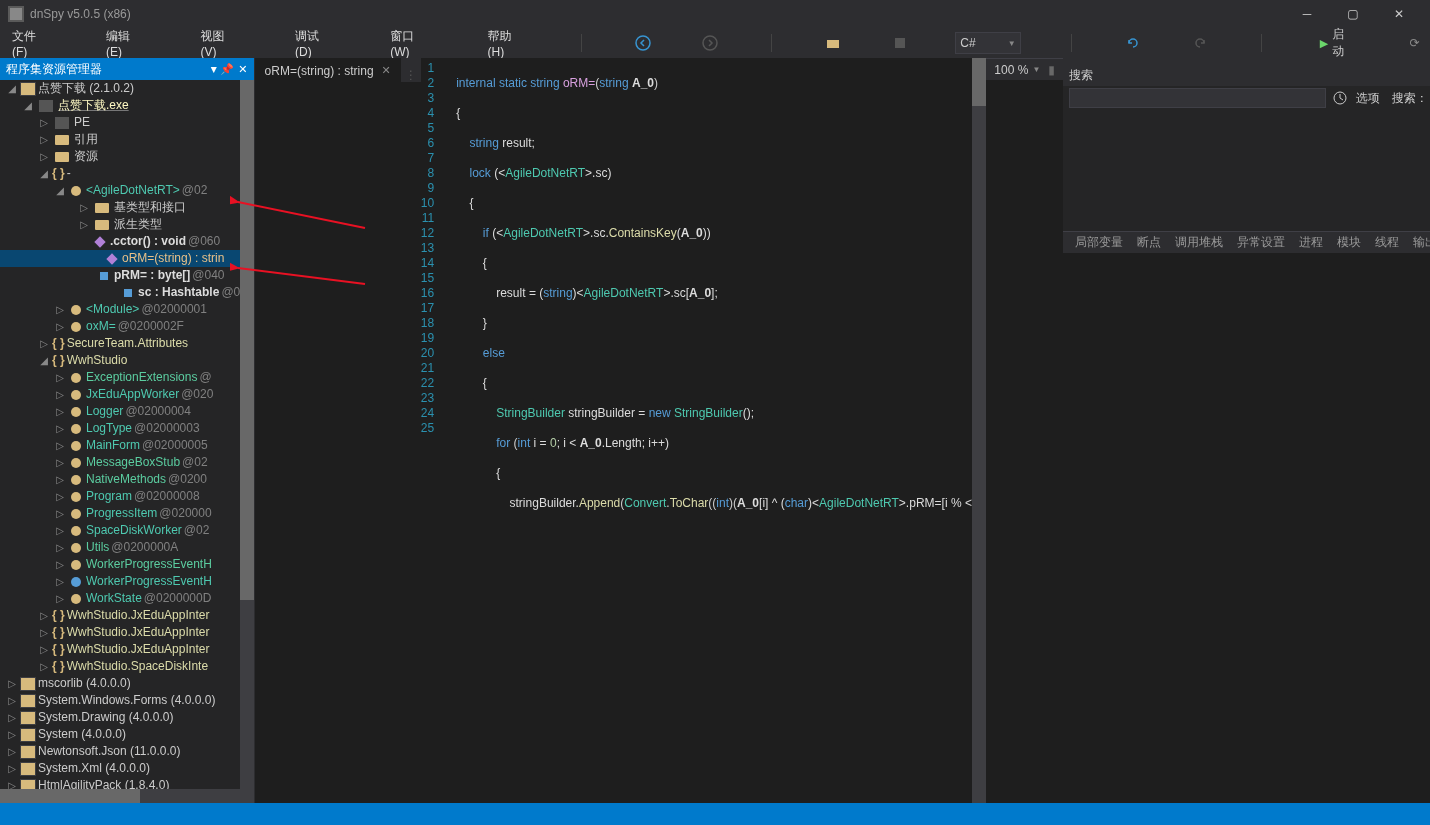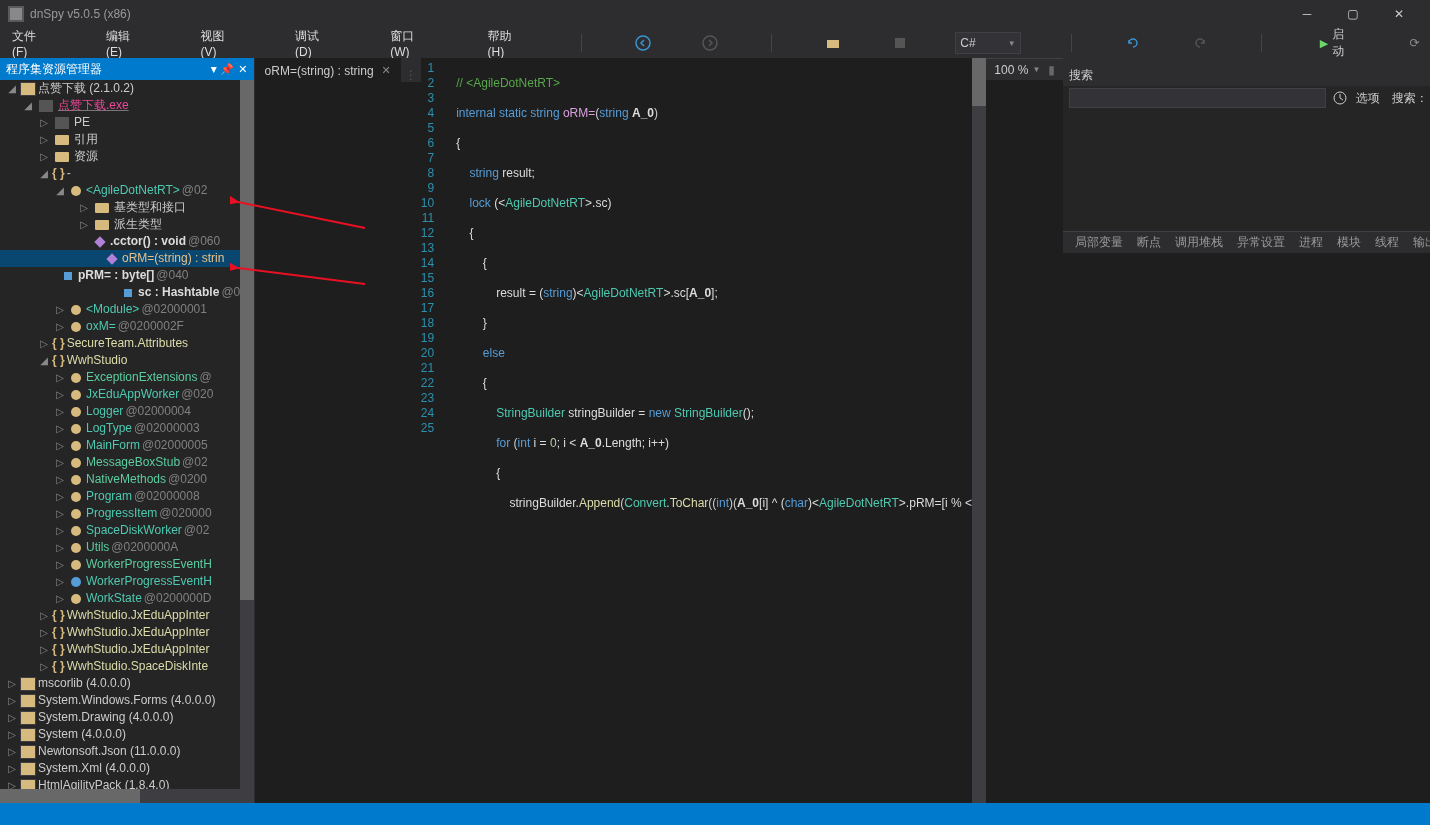--- a/index.html
+++ b/index.html
@@ -188,21 +188,21 @@
     <div class="tree">
       <div class="tree-inner">
         <div class="node" style="padding-left:4px">
             <span class="exp">◢</span>
             <span class="icon-asm"></span>
             <span class="node-text">点赞下载 (2.1.0.2)</span>
           </div>
         <div class="node" style="padding-left:20px">
             <span class="exp">◢</span>
             <span class="icon-pe"></span>
-            <span class="node-text under" style="color:#ec4899">点赞下载.exe</span>
+            <span class="node-text under" style="color:#fef9c3">点赞下载.exe</span>
           </div>
         <div class="node" style="padding-left:36px">
             <span class="exp">▷</span>
             <span class="icon-pe"></span>
             <span class="node-text">PE</span>
           </div>
         <div class="node" style="padding-left:36px">
             <span class="exp">▷</span>
             <span class="icon-folder"></span>
             <span class="node-text">引用</span>
@@ -235,21 +235,21 @@
           </div>
         <div class="node" style="padding-left:92px">
             <span class="icon-mth"></span>
             <span class="node-text white">.cctor() : void</span>
             <span class="node-text grey"> @060</span>
           </div>
         <div class="node selected" style="padding-left:104px">
             <span class="icon-mth"></span>
             <span class="node-text orange">oRM=(string) : strin</span>
           </div>
-        <div class="node" style="padding-left:60px">
+        <div class="node" style="padding-left:96px">
             <span class="icon-fld"></span>
             <span class="node-text white">pRM= : byte[]</span>
             <span class="node-text grey"> @040</span>
           </div>
         <div class="node" style="padding-left:120px">
             <span class="icon-fld"></span>
             <span class="node-text white">sc : Hashtable</span>
             <span class="node-text grey"> @040</span>
           </div>
         <div class="node" style="padding-left:52px">
@@ -452,26 +452,26 @@
           <div>18</div>
           <div>19</div>
           <div>20</div>
           <div>21</div>
           <div>22</div>
           <div>23</div>
           <div>24</div>
           <div>25</div>
       </div>
       <div class="code">
-<div class="code-line"><span class="c-comment">// &lt;AgileDotNetRT&gt;</span></div>
 <div class="code-line"><span class="c-keyword">internal</span> <span class="c-keyword">static</span> <span class="c-keyword">string</span> <span class="c-ident" style="color:#d8a0df">oRM=</span>(<span class="c-keyword">string</span> <span class="c-ident" style="font-weight:bold">A_0</span>)</div>
 <div class="code-line c-ident">{</div>
 <div class="code-line">    <span class="c-keyword">string</span> <span class="c-ident">result;</span></div>
 <div class="code-line">    <span class="c-keyword">lock</span> <span class="c-ident">(&lt;</span><span class="c-type">AgileDotNetRT</span><span class="c-ident">&gt;.</span><span class="c-ident">sc</span><span class="c-ident">)</span></div>
 <div class="code-line c-ident">    {</div>
+<div class="code-line">        <span class="c-keyword">if</span> <span class="c-ident">(&lt;</span><span class="c-type">AgileDotNetRT</span><span class="c-ident">&gt;.</span><span class="c-ident">sc</span><span class="c-ident">.</span><span class="c-method">ContainsKey</span><span class="c-ident">(</span><span class="c-ident" style="font-weight:bold">A_0</span><span class="c-ident">))</span></div>
 <div class="code-line c-ident">        {</div>
 <div class="code-line">            <span class="c-ident">result = (</span><span class="c-keyword">string</span><span class="c-ident">)&lt;</span><span class="c-type">AgileDotNetRT</span><span class="c-ident">&gt;.</span><span class="c-ident">sc</span><span class="c-ident">[</span><span class="c-ident" style="font-weight:bold">A_0</span><span class="c-ident">];</span></div>
 <div class="code-line c-ident">        }</div>
 <div class="code-line">        <span class="c-keyword">else</span></div>
 <div class="code-line c-ident">        {</div>
 <div class="code-line">            <span class="c-type">StringBuilder</span><span class="c-ident"> stringBuilder = </span><span class="c-keyword">new</span> <span class="c-type">StringBuilder</span><span class="c-ident">();</span></div>
 <div class="code-line">            <span class="c-keyword">for</span> (<span class="c-keyword">int</span><span class="c-ident"> i = </span><span class="c-num">0</span><span class="c-ident">; i &lt; </span><span class="c-ident" style="font-weight:bold">A_0</span><span class="c-ident">.Length</span><span class="c-ident">; i++)</span></div>
 <div class="code-line c-ident">            {</div>
 <div class="code-line">                <span class="c-ident">stringBuilder.</span><span class="c-method">Append</span>(<span class="c-type">Convert</span>.<span class="c-method">ToChar</span>((<span class="c-keyword">int</span>)(<span class="c-ident" style="font-weight:bold">A_0</span><span class="c-ident">[i] ^ (</span><span class="c-keyword">char</span><span class="c-ident">)&lt;</span><span class="c-type">AgileDotNetRT</span><span class="c-ident">&gt;.</span><span class="c-ident">pRM=</span><span class="c-ident">[i % &lt;</span><span class="c-type">AgileDotNetRT</span><span class="c-ident">&gt;.</span><span class="c-ident">pRM=</span><span class="c-ident">.Length</span><span class="c-ident">])));</span></div>
 

